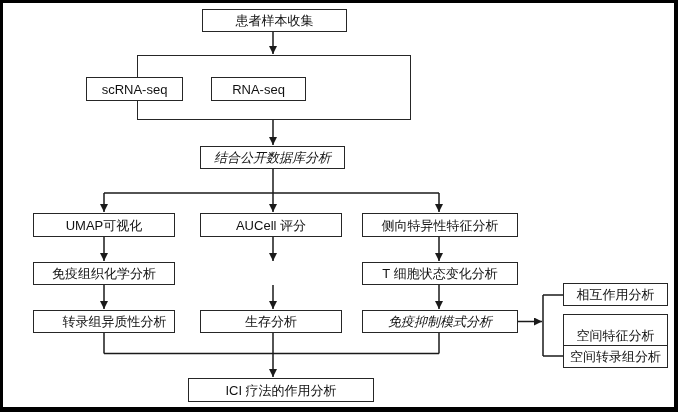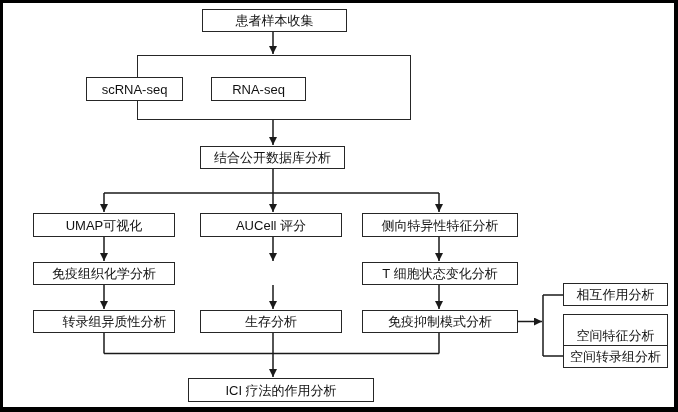--- a/index.html
+++ b/index.html
@@ -85,38 +85,38 @@
 
   <div class="group-box" style="left:137px; top:55px; width:274px; height:65px;"></div>
 
   <div class="node" style="left:202px; top:9px; width:145px; height:23px;font-family:Liberation Serif, serif;">患者样本收集</div>
 
   <div class="node" style="left:86px; top:77px; width:97px; height:24px;">scRNA-seq</div>
 
   <div class="node" style="left:211px; top:77px; width:95px; height:24px;">RNA-seq</div>
 
 
-  <div class="node" style="left:200px; top:146px; width:145px; height:23px;">结合公开数据库分析</div>
+  <div class="node" style="left:200px; top:146px; width:145px; height:23px;font-style:italic;">结合公开数据库分析</div>
 
   <div class="node" style="left:33px; top:213px; width:142px; height:24px;">UMAP可视化</div>
 
   <div class="node" style="left:33px; top:262px; width:142px; height:23px;">免疫组织化学分析</div>
 
   <div class="node" style="left:33px; top:310px; width:142px; height:23px;padding-left:21px;">转录组异质性分析</div>
 
   <div class="node" style="left:200px; top:213px; width:142px; height:24px;">AUCell 评分</div>
 
 
   <div class="node" style="left:200px; top:310px; width:142px; height:23px;text-align:right;">生存分析</div>
 
   <div class="node" style="left:362px; top:213px; width:156px; height:24px;">侧向特异性特征分析</div>
 
   <div class="node" style="left:362px; top:262px; width:156px; height:23px;">T 细胞状态变化分析</div>
 
-  <div class="node" style="left:362px; top:310px; width:156px; height:23px;">免疫抑制模式分析</div>
+  <div class="node" style="left:362px; top:310px; width:156px; height:23px;font-style:italic;">免疫抑制模式分析</div>
 
   <div class="node" style="left:563px; top:283px; width:105px; height:23px;">相互作用分析</div>
 
   <div class="node" style="left:563px; top:314px; width:105px; height:42px;text-align:right;">空间特征分析</div>
 
   <div class="node" style="left:563px; top:345px; width:105px; height:23px;">空间转录组分析</div>
 
   <div class="node" style="left:188px; top:378px; width:186px; height:24px;">ICI 疗法的作用分析</div>
 
   <div class="frame"></div>

